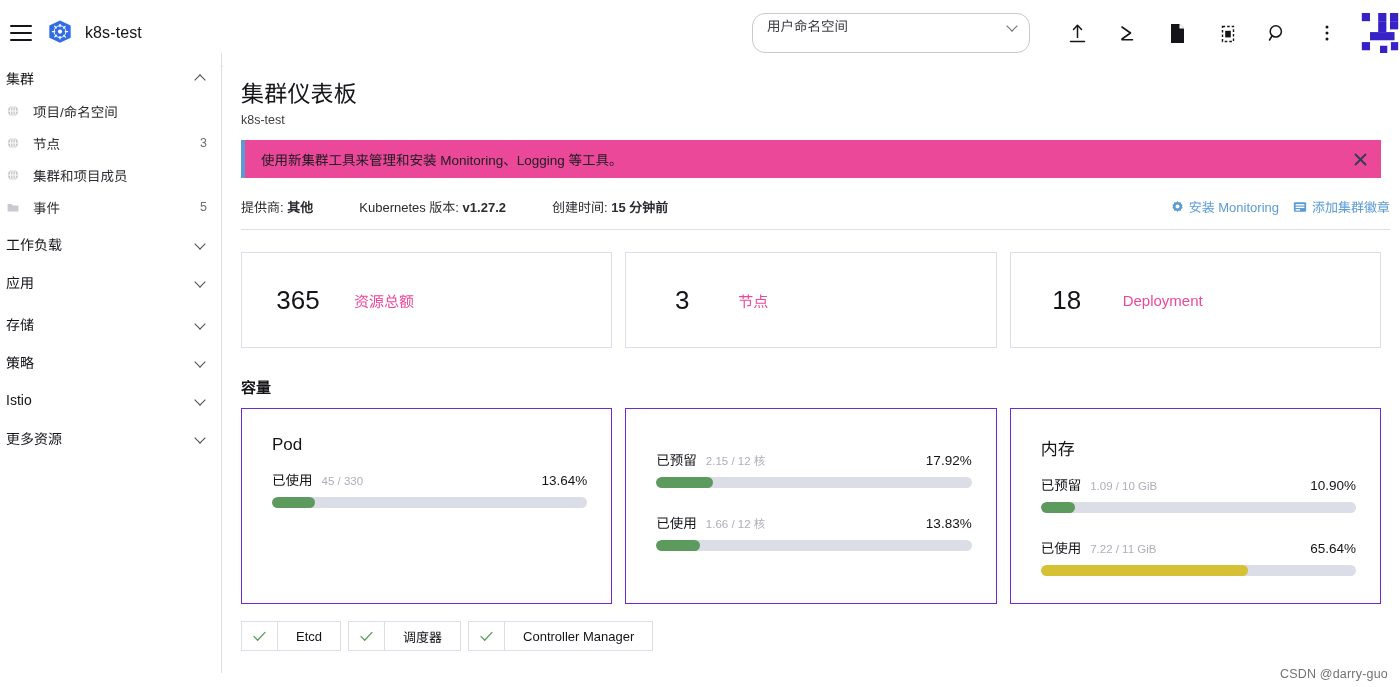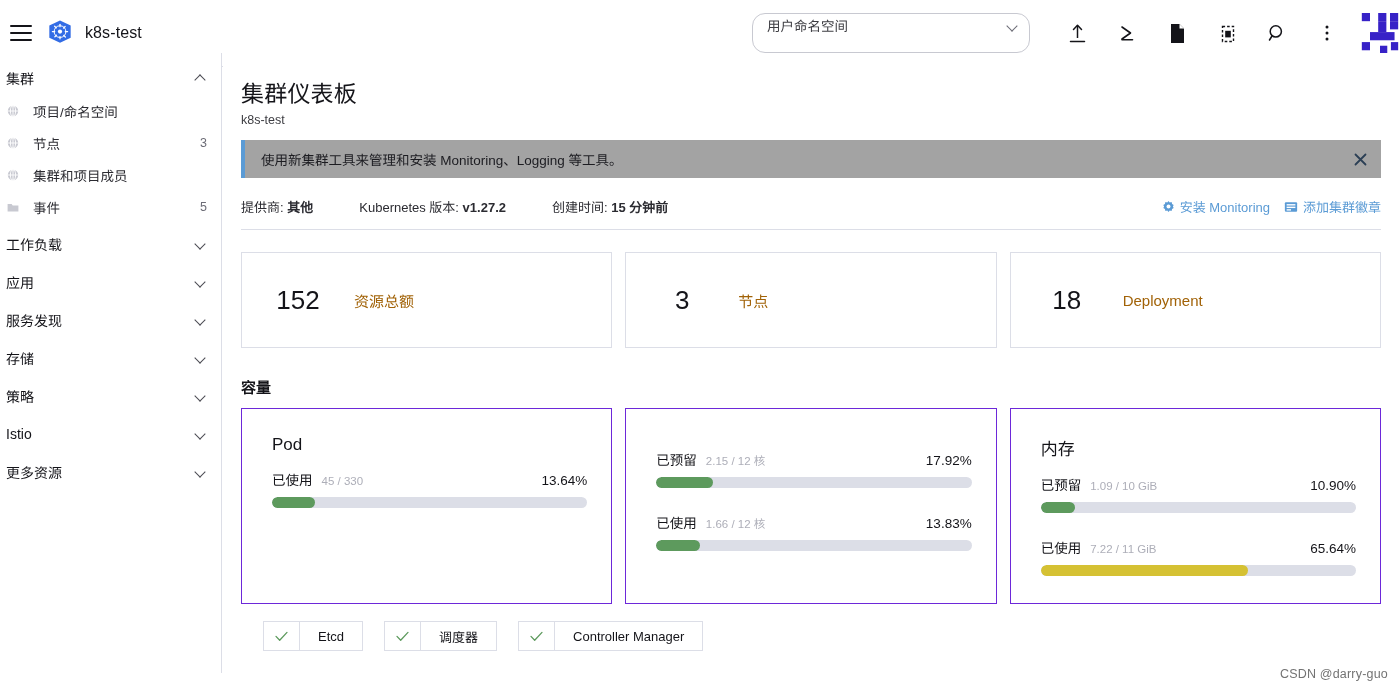--- a/index.html
+++ b/index.html
@@ -102,34 +102,34 @@
     background: #ffffff;
     padding: 22px 10px 0 18px;
     overflow: hidden;
   }
 
   .page-title { font-size: 23px; font-weight: 400; color: #141419; letter-spacing: .2px; }
   .page-subtitle { font-size: 12.5px; color: #3d3d42; margin-top: 4px; }
 
   .banner {
     margin-top: 13px; margin-right: 9px;
-    background: #a3a3a3;
+    background: #ec4899;
     border-left: 4px solid #5b9bd5;
     height: 38px;
     display: flex; align-items: center;
     padding: 0 8px 0 16px;
   }
   .banner-text { flex: 1; font-size: 13.5px; color: #1c1c21; }
   .banner-close {
     width: 26px; height: 26px; display: flex; align-items: center; justify-content: center;
     cursor: pointer;
   }
 
   .meta-row {
-    margin-top: 16px; margin-right: 9px;
+    margin-top: 16px; 
     height: 36px;
     display: flex; align-items: center;
     border-bottom: 1px solid #dcdee7;
     padding-bottom: 10px;
   }
   .meta-item { font-size: 13px; color: #2b2b31; margin-right: 46px; }
   .meta-item b { font-weight: 700; }
   .meta-spacer { flex: 1; }
   .meta-link {
     display: flex; align-items: center; gap: 5px;
@@ -137,42 +137,42 @@
   }
 
   
   .stat-row { display: flex; gap: 13px; margin-top: 22px; margin-right: 9px; }
   .stat-card {
     flex: 1; height: 96px;
     border: 1px solid #dcdee7; background: #fff;
     display: flex; align-items: center;
   }
   .stat-value { font-size: 26px; font-weight: 400; color: #141419; width: 112px; text-align: center; }
-  .stat-label { font-size: 15px; color: #a16207; }
+  .stat-label { font-size: 15px; color: #ec4899; }
 
   
   .section-title { font-size: 15px; color: #141419; margin-top: 28px; font-weight: bold; }
   .cap-row { display: flex; gap: 13px; margin-top: 11px; margin-right: 9px; }
   .cap-card {
     flex: 1; height: 196px;
     border: 1px solid #6d28d9; background: #fff;
     padding: 26px 24px 6px 30px;
   }
   .cap-title { font-size: 17px; color: #141419; font-weight: 400; }
   .gauge { margin-top: 14px; }
   .gauge + .gauge { margin-top: 24px; }
   .gauge-head { display: flex; align-items: baseline; margin-bottom: 8px; }
   .gauge-name { font-size: 13.5px; color: #141419; margin-right: 9px; }
   .gauge-detail { font-size: 11.5px; color: #adaeb8; flex: 1; }
   .gauge-pct { font-size: 13.5px; color: #141419; }
   .bar-track { height: 11px; border-radius: 6px; background: #dcdee7; overflow: hidden; }
   .bar-fill { height: 11px; border-radius: 6px; }
 
   
-  .comp-row { display: flex; gap: 21px; margin-top: 17px; margin-left: 22px; }
+  .comp-row { display: flex; gap: 7px; margin-top: 17px; }
   .comp-chip {
     height: 30px; border: 1px solid #dcdee7; background: #fff;
     display: flex; align-items: center; cursor: default;
   }
   .comp-check { width: 36px; display: flex; align-items: center; justify-content: center;
                 border-right: 1px solid #dcdee7; height: 100%; }
   .comp-name { font-size: 13px; color: #141419; padding: 0 18px; }
 
   
   .watermark {
@@ -339,24 +339,20 @@
     <span class="nav-caret"></span>
   </div>
   <div class="nav-gap"></div>
 
   <div class="nav-group">
     <span class="nav-group-label">应用</span>
     <span class="nav-caret"></span>
   </div>
   <div class="nav-gap"></div>
 
-  <div class="nav-group">
-    <span class="nav-group-label">服务发现</span>
-    <span class="nav-caret"></span>
-  </div>
   <div class="nav-gap"></div>
 
   <div class="nav-group">
     <span class="nav-group-label">存储</span>
     <span class="nav-caret"></span>
   </div>
   <div class="nav-gap"></div>
 
   <div class="nav-group">
     <span class="nav-group-label">策略</span>
@@ -420,21 +416,21 @@
         <rect x="3" y="3.2" width="10" height="1.6" fill="#ffffff"></rect>
         <rect x="3" y="6.1" width="10" height="1.6" fill="#ffffff"></rect>
         <rect x="3" y="9" width="5" height="1.6" fill="#ffffff"></rect>
       </svg>
       <span>添加集群徽章</span>
     </span>
   </div>
 
   <div class="stat-row">
     <div class="stat-card">
-      <span class="stat-value">152</span>
+      <span class="stat-value">365</span>
       <span class="stat-label">资源总额</span>
     </div>
     <div class="stat-card">
       <span class="stat-value">3</span>
       <span class="stat-label">节点</span>
     </div>
     <div class="stat-card">
       <span class="stat-value">18</span>
       <span class="stat-label">Deployment</span>
     </div>

